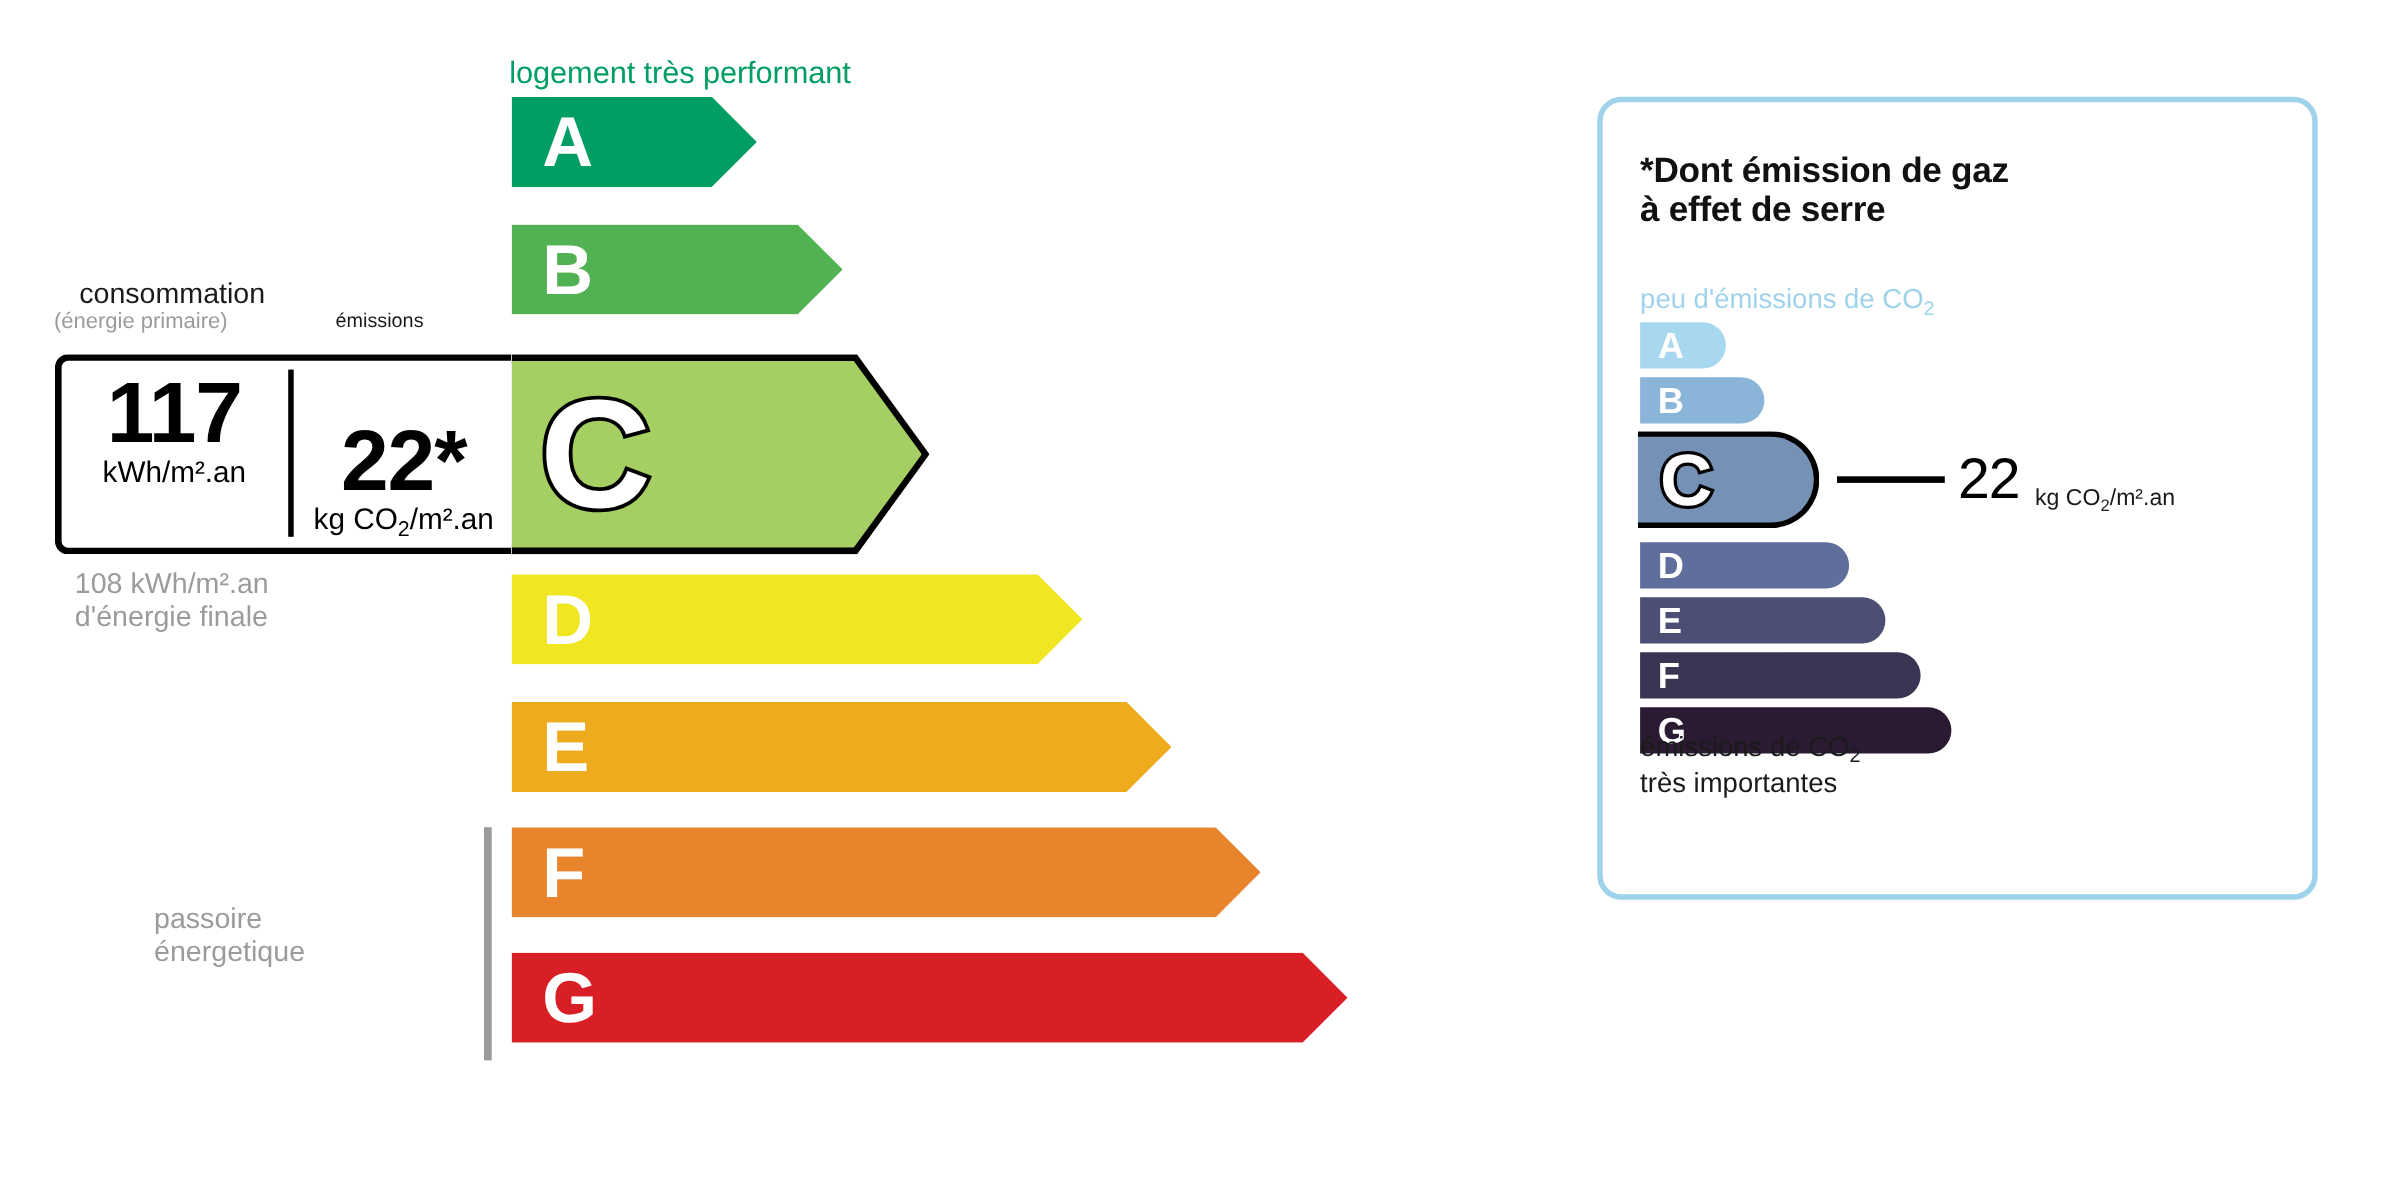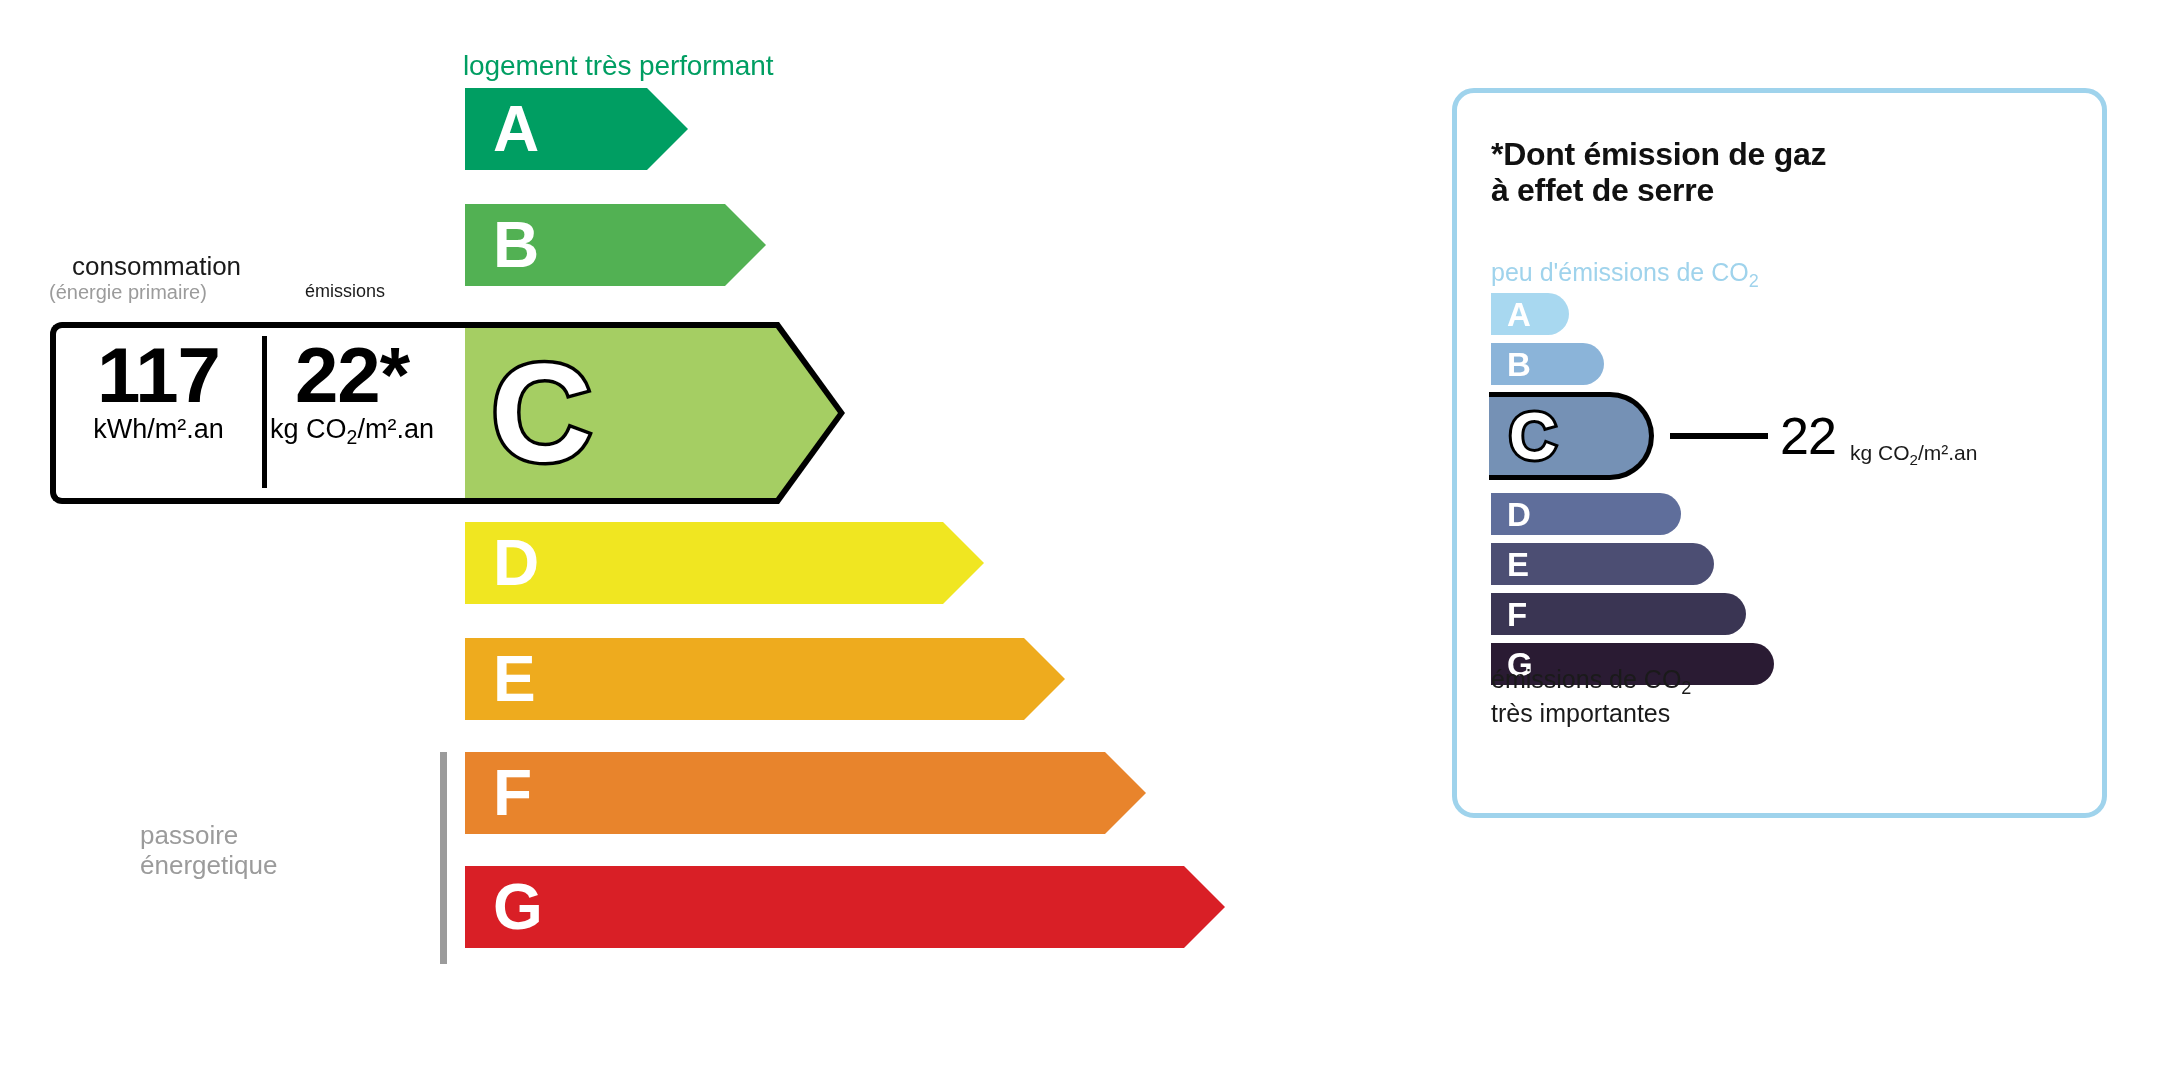--- a/index.html
+++ b/index.html
@@ -95,21 +95,21 @@
     letter-spacing: -1px;
     display: block;
   }
   .val-cell .unit {
     font-size: 27px;
     color: #000000;
     display: block;
     margin-top: -2px;
   }
   #cell-conso { left: 56px; width: 205px; }
-  #cell-emis  { left: 253px; width: 198px; }
+  #cell-emis  { left: 268px; width: 198px; margin-top: 43px; }
 
   .finale-note {
     position: absolute;
     left: 68px; top: 515px;
     font-size: 26px;
     color: #9b9b9b;
     line-height: 1.16;
     white-space: nowrap;
   }
 
@@ -312,20 +312,24 @@
   <div class="val-cell" id="cell-conso">
     <span class="num">117</span>
     <span class="unit">kWh/m².an</span>
   </div>
 
   <div class="val-cell" id="cell-emis">
     <span class="num">22*</span>
     <span class="unit"><span>kg CO</span><sub>2</sub><span>/m².an</span></span>
   </div>
 
+  <div class="finale-note">
+    <span>108 kWh/m².an</span><br>
+    <span>d'énergie finale</span>
+  </div>
 
   <div class="passoire-txt">
     <span>passoire</span><br>
     <span>énergetique</span>
   </div>
   <div class="passoire-bar"></div>
 
 </div>
 
 <div id="co2-panel" style="border-color: rgb(159, 211, 236);">

